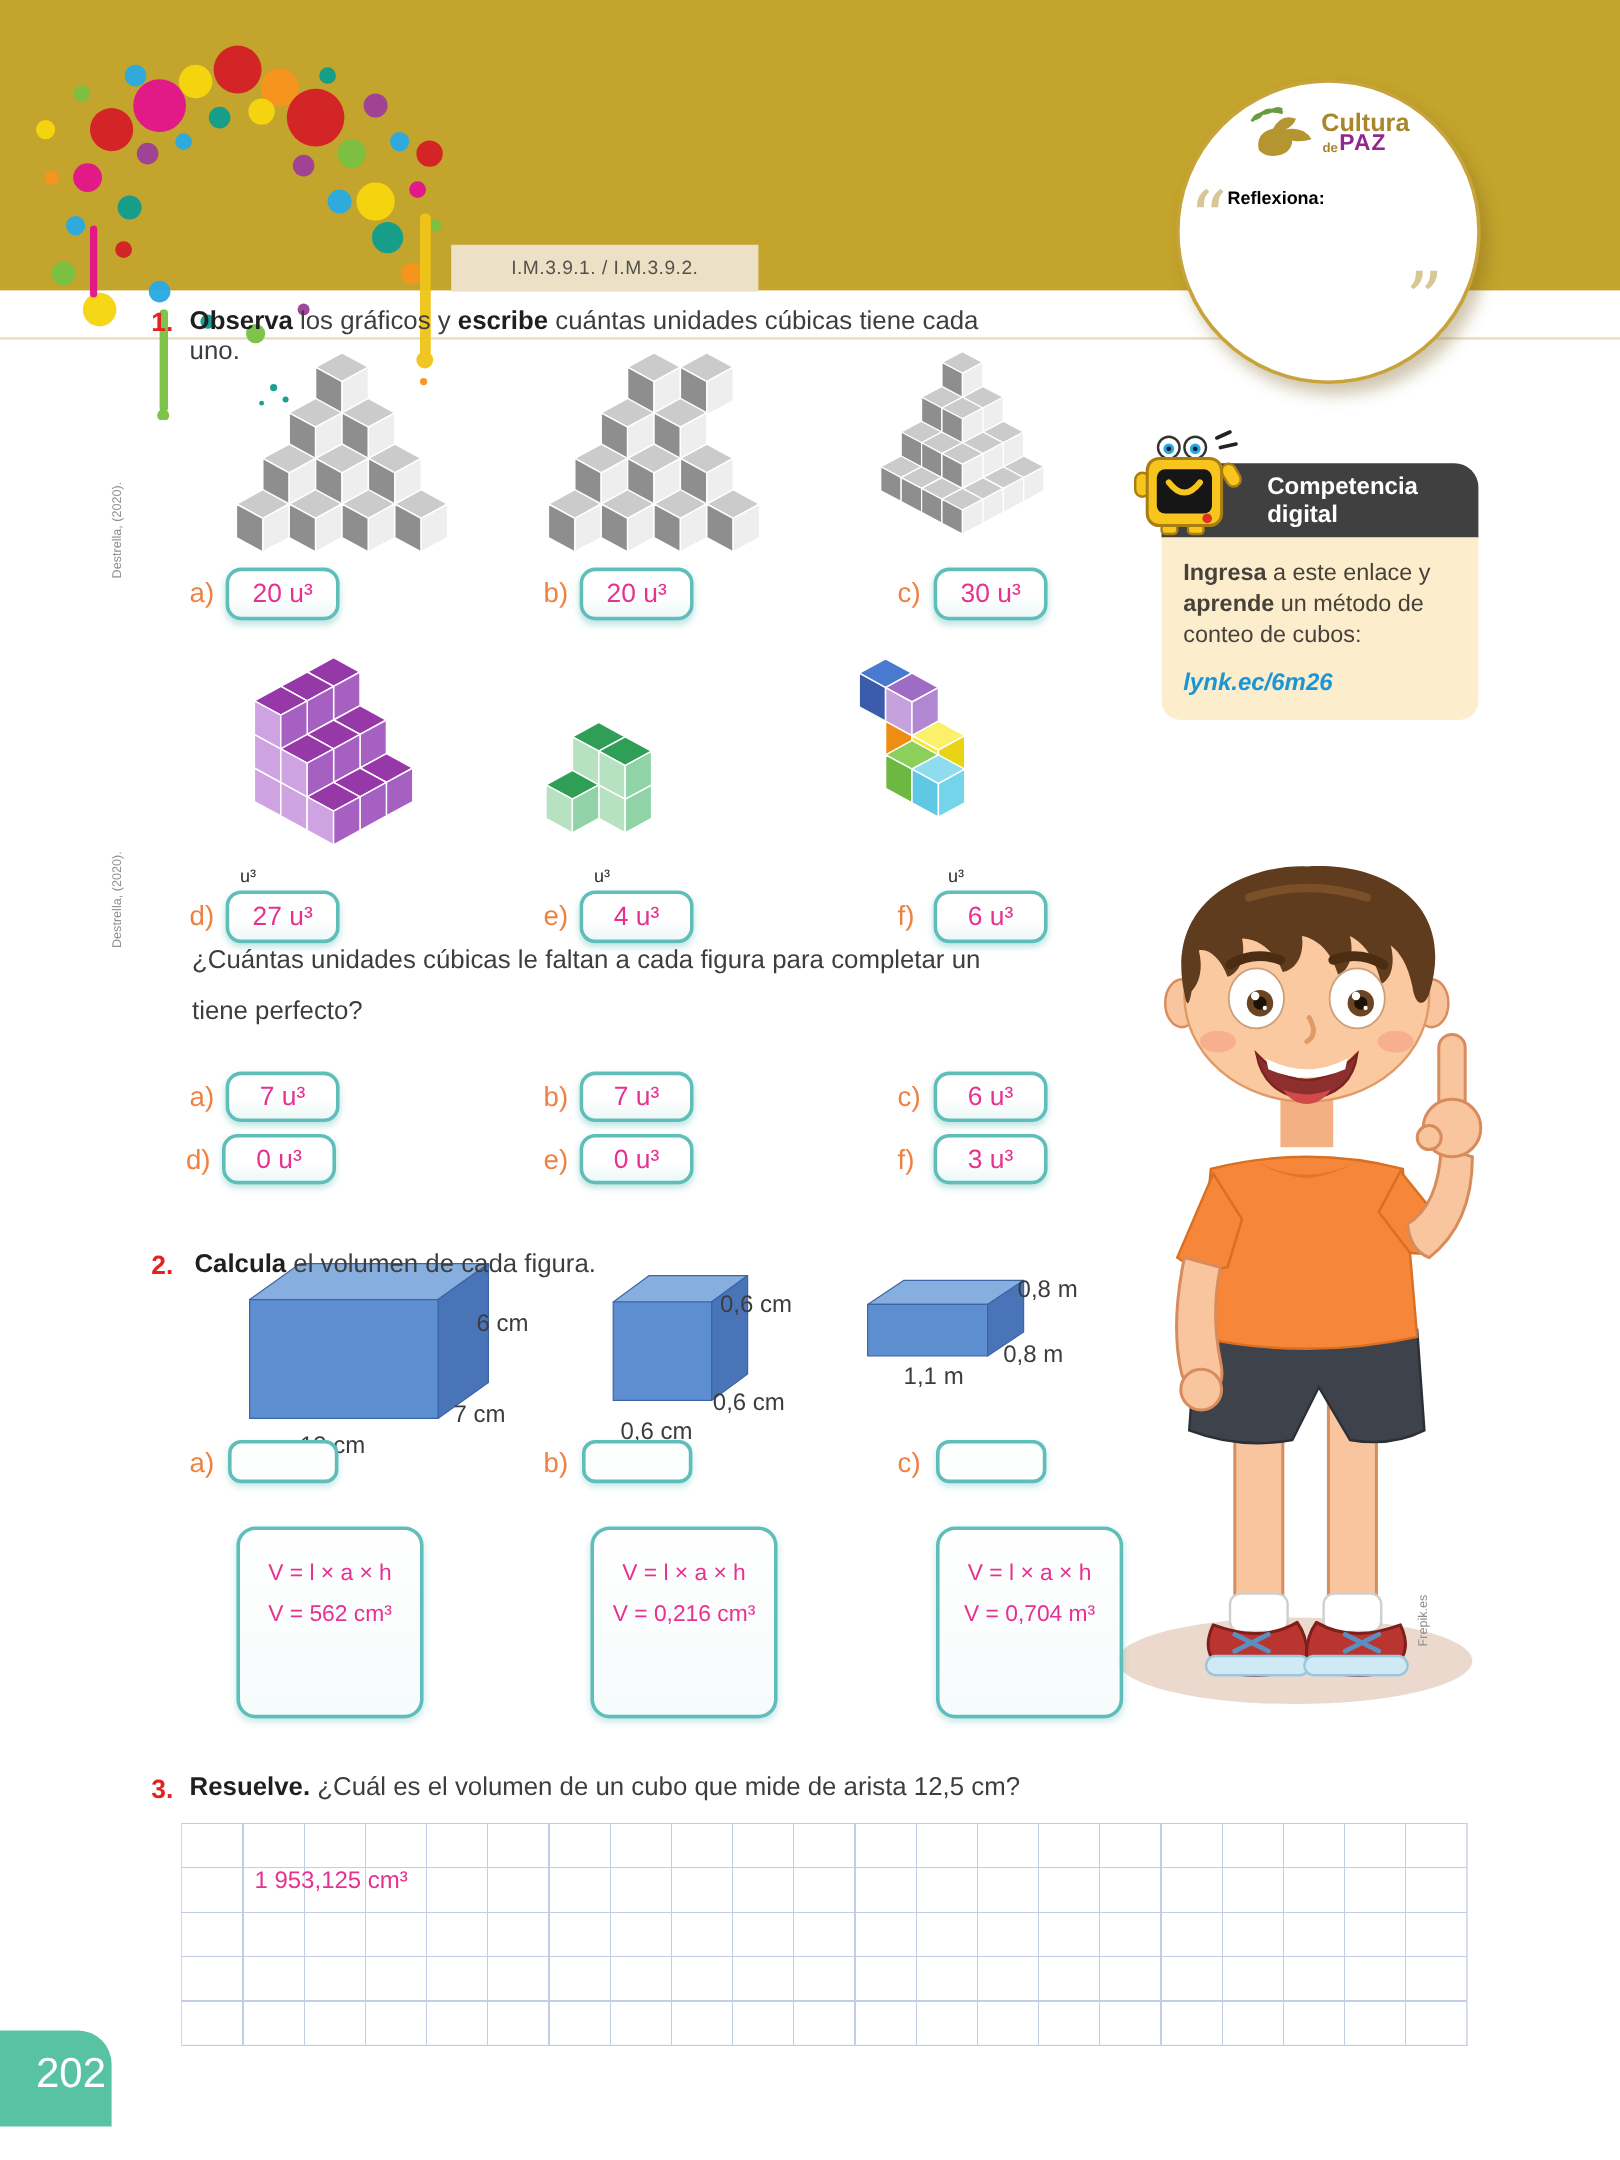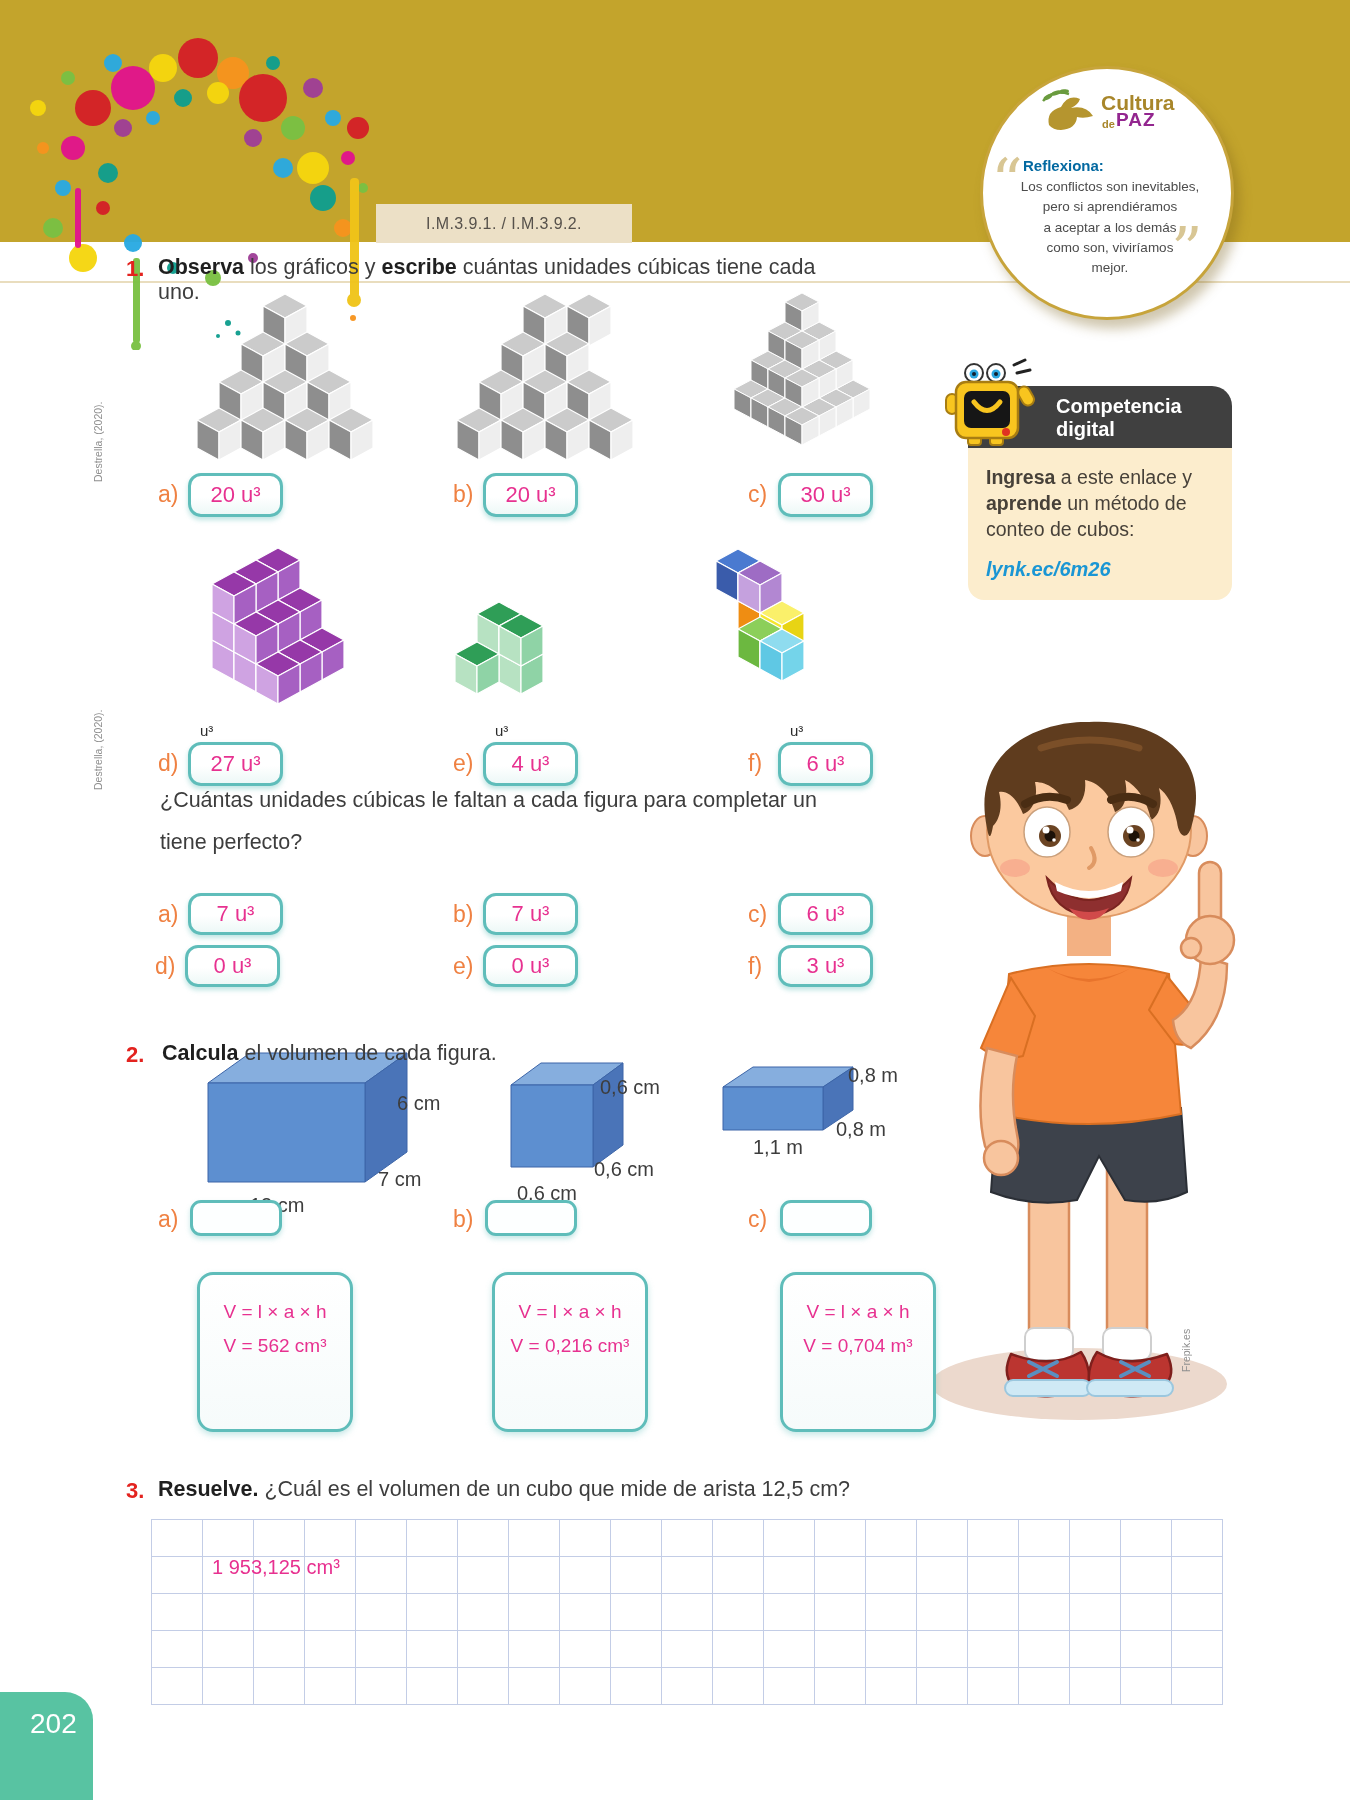--- a/index.html
+++ b/index.html
@@ -17,21 +17,21 @@
 .codebox{left:376px;top:204px;width:256px;height:39px;background:#ece0c6;z-index:1;text-align:center;
   line-height:39px;font-size:16px;color:#56514b;letter-spacing:.4px}
 .splat{left:13px;top:28px;z-index:1}
 
 .circle{left:980px;top:66px;width:254px;height:254px;background:#fff;border:3px solid #c7a43b;border-radius:50%;
   z-index:3;box-shadow:6px 9px 12px rgba(120,95,25,.35)}
 .circle .in{position:absolute}
 .brand1{left:118px;top:22px;font-size:21px;font-weight:bold;color:#a8862a}
 .brandde{left:119px;top:49px;font-size:11px;font-weight:bold;color:#a8862a}
 .brand2{left:133px;top:40px;font-size:19px;font-weight:bold;color:#93268f;letter-spacing:1px}
-.reflex{left:40px;top:88px;font-size:15px;font-weight:bold;color:#0369a1}
+.reflex{left:40px;top:88px;font-size:15px;font-weight:bold;color:#000000}
 .quote{left:20px;top:108px;width:214px;text-align:center;font-size:13.5px;color:#4c4c4c;line-height:1.5}
 .quote span{display:block}
 .qo,.qc{font-family:"DejaVu Serif",serif;font-size:62px;color:#d8c694;line-height:1}
 .qo{left:8px;top:82px}.qc{left:188px;top:150px}
 
 .redno{font-size:22px;font-weight:bold;color:#e3231f;z-index:2}
 .btext{font-size:21.5px;color:#3d3d3d;z-index:2}
 .btext b{color:#1f1f1f}
 .jline{width:657px;text-align:justify;text-align-last:justify}
 .lbl{font-size:23px;color:#ef8142;z-index:2}
@@ -55,22 +55,22 @@
 .comp .bd{background:#fcedcd;border-radius:0 0 16px 16px;padding:16px 12px 18px 18px;font-size:19.5px;
   color:#474139;line-height:26px}
 .comp .lk{display:inline-block;margin-top:14px;color:#1a96d4;font-style:italic;font-weight:bold;font-size:20px;text-decoration:none}
 .robot{left:944px;top:358px;z-index:3}
 
 .grid{left:151px;top:1519px;width:1072px;height:186px;z-index:1;
   background-image:repeating-linear-gradient(to right,#c3cde6 0 1px,transparent 1px 51px),
                    repeating-linear-gradient(to bottom,#c3cde6 0 1px,transparent 1px 37px);
   border-right:1px solid #c3cde6;border-bottom:1px solid #c3cde6}
 .gans{left:212px;top:1556px;font-size:20px;color:#e73190;z-index:2}
-.tab{left:0;top:1692px;width:93px;height:108px;background:#58c3a2;border-radius:0 28px 0 0;z-index:2;
-  color:#fff;font-size:28px;padding:16px 0 0 30px}
+.tab{left:0;top:1692px;width:93px;height:80px;background:#58c3a2;border-radius:0 28px 0 0;z-index:2;
+  color:#fff;font-size:35px;padding:16px 0 0 30px}
 .fig{z-index:1}
 .boy{left:928px;top:716px;z-index:1}
 </style>
 </head>
 <body>
 
 <div id="page">
 
   <div class="abs band"></div>
   <div class="abs rule"></div>
@@ -134,27 +134,20 @@
       <ellipse cx="17" cy="8" rx="5" ry="2.2" fill="#6a9b3e" transform="rotate(-18 17 8)"></ellipse>
       <ellipse cx="25" cy="6.5" rx="5" ry="2.2" fill="#6a9b3e" transform="rotate(-6 25 6.5)"></ellipse>
       <path d="M10,40 Q7,26 22,22 Q29,9 41,14 Q39,20 32,23 Q47,20 54,31 Q45,34 38,32 Q37,44 22,45 Q14,45 10,40 Z" fill="#b5952f"></path>
     </svg>
     <span class="in brand1">Cultura</span>
     <span class="in brandde">de</span>
     <span class="in brand2">PAZ</span>
     <span class="in reflex">Reflexiona:</span>
     <span class="in qo">“</span>
     <span class="in qc">”</span>
-    <div class="in quote">
-      <span>Los conflictos son inevitables,</span>
-      <span>pero si aprendiéramos</span>
-      <span>a aceptar a los demás</span>
-      <span>como son, viviríamos</span>
-      <span>mejor.</span>
-    </div>
   </div>
 
   <span class="abs redno" style="left:126px;top:256px">1.</span>
   <div class="abs btext" style="left:158px;top:255px;width:670px"><b>Observa</b><span> los gráficos y </span><b>escribe</b><span> cuántas unidades cúbicas tiene cada uno.</span></div>
 
   <span class="abs vtext" style="left:92px;top:482px">Destrella, (2020).</span>
   <span class="abs vtext" style="left:92px;top:790px">Destrella, (2020).</span>
 
   <svg width="0" height="0" style="position:absolute">
     <defs>

